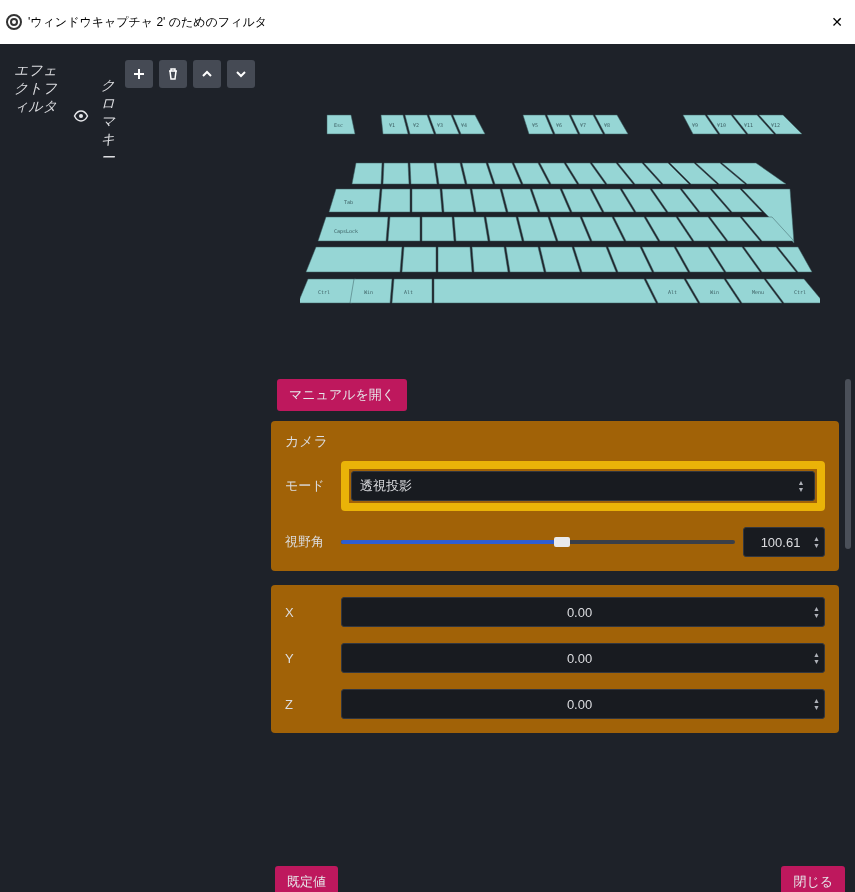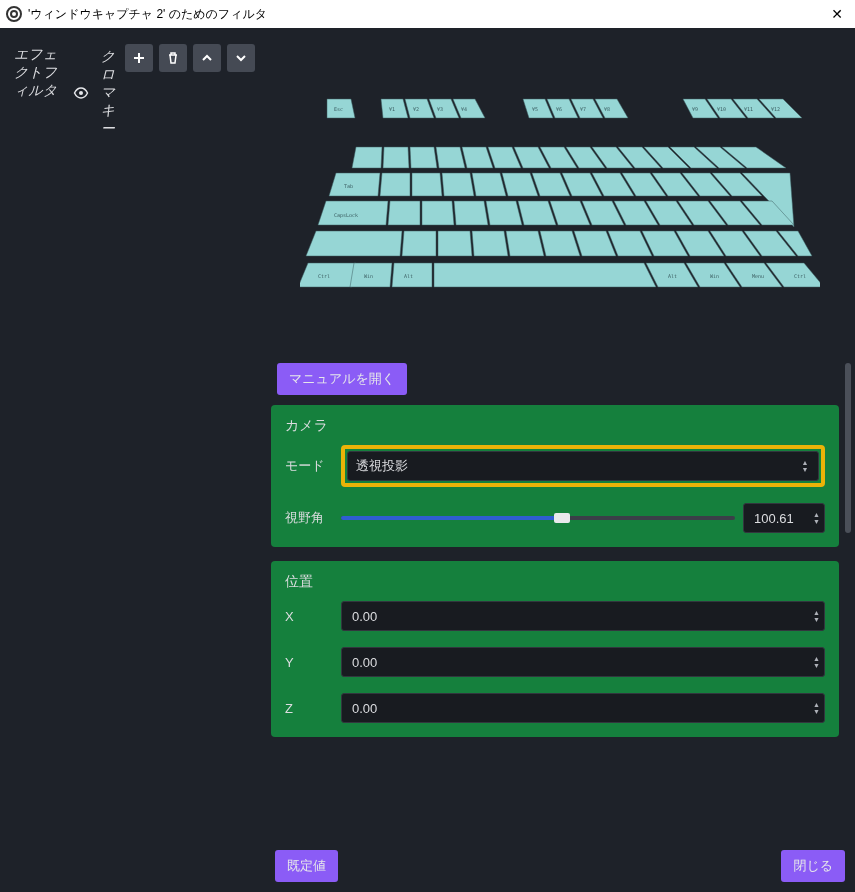--- a/index.html
+++ b/index.html
@@ -1,76 +1,76 @@
 <!DOCTYPE html>
 <html><head>
 <meta charset="utf-8">
 <style>
   * { box-sizing: border-box; margin: 0; padding: 0; }
   html, body { width: 855px; height: 892px; font-family: "Segoe UI", Arial, sans-serif; overflow: hidden; }
   body { background: #1e2229; color: #dcdde0; font-size: 13px; }
 
   
-  .titlebar { background: #fff; height: 28px; display: flex; align-items: center; padding: 5px 6px; }
+  .titlebar { background: #fff; height: 44px; display: flex; align-items: center; padding: 5px 6px; }
   .titlebar-icon { width: 16px; height: 16px; border-radius: 50%; border: 2px solid #333; position: relative; margin-right: 6px; }
   .titlebar-icon::before { content: ''; position: absolute; top: 2px; left: 2px; right: 2px; bottom: 2px; border: 2px solid #333; border-radius: 50%; }
   .titlebar-text { color: #000; font-size: 12px; flex: 1; }
   .titlebar-close { font-size: 14px; color: #000; cursor: pointer; padding: 0 6px; }
 
   
   .app { display: flex; height: calc(100% - 28px); background: #1e2229; }
   .sidebar { width: 265px; padding: 12px 10px; display: flex; flex-direction: row; font-style: italic; }
   .sidebar-title { margin: 6px 4px 10px; font-size: 14px; }
   .filter-list { flex: 1; }
   .filter-item { display: flex; align-items: center; padding: 8px 10px; border-radius: 3px; cursor: pointer; margin-bottom: 2px; }
   .filter-item.selected { background: #3a4ccd; }
   .eye-icon { width: 16px; height: 16px; margin-right: 12px; position: relative; }
   .eye-icon svg { display: block; }
-  .filter-item span.label { font-size: 14px; }
+  .filter-item span.label { font-size: 14px; margin-top: 13px; }
 
   .sidebar-buttons { display: flex; gap: 6px; padding: 4px 0 6px; }
   .icon-btn { width: 28px; height: 28px; background: #454a54; border: none; border-radius: 3px; display: flex; align-items: center; justify-content: center; cursor: pointer; color: #fff; }
   .icon-btn svg { display: block; }
 
   
   .content { flex: 1; display: flex; flex-direction: column; position: relative; }
   .preview { height: 325px; display: flex; align-items: center; justify-content: center; background: #1e2229; }
   .preview svg { display: block; }
 
   .props { flex: 1; overflow: hidden; position: relative; padding: 6px 16px 0 6px; }
   .props-inner { position: absolute; inset: 6px 16px 0 6px; overflow: hidden; }
   .scrollbar { position: absolute; right: 4px; top: 10px; bottom: 10px; width: 6px; background: transparent; }
   .scrollbar-thumb { position: absolute; top: 0; width: 6px; height: 170px; background: #4b5059; border-radius: 3px; }
 
-  .btn { background: #8b5cf6; color: #e6e7ea; border: none; padding: 7px 12px; border-radius: 3px; font-size: 13px; cursor: pointer; }
+  .btn { background: #be185d; color: #e6e7ea; border: none; padding: 7px 12px; border-radius: 3px; font-size: 13px; cursor: pointer; }
   .manual-btn { margin: 4px 0 10px 6px; }
 
-  .section { background: #15803d; border-radius: 4px; padding: 12px 14px 14px; margin: 0 0 14px 0; }
+  .section { background: #a16207; border-radius: 4px; padding: 12px 14px 14px; margin: 0 0 14px 0; }
   .section-title { font-size: 14px; margin-bottom: 10px; }
   .row { display: flex; align-items: center; margin-bottom: 16px; }
   .row:last-child { margin-bottom: 0; }
   .row-label { width: 56px; font-size: 13px; flex-shrink: 0; }
   .row-label.wide { width: 72px; }
   .row-body { flex: 1; display: flex; align-items: center; gap: 8px; }
 
-  .highlight { border: 4px solid #eab308; border-radius: 4px; padding: 2px; }
+  .highlight { border: 8px solid #eab308; border-radius: 4px; padding: 2px; }
 
   .select { flex: 1; height: 30px; background: #181b20; border: 1px solid #32363e; border-radius: 3px; display: flex; align-items: center; padding: 0 8px; position: relative; }
   .select-text { flex: 1; font-size: 13px; }
   .select-chevrons { width: 10px; display: flex; flex-direction: column; align-items: center; gap: 1px; }
   .chev { font-size: 7px; line-height: 6px; color: #aeb1b8; }
 
   .slider { flex: 1; height: 18px; position: relative; background: transparent; }
   .slider-track { position: absolute; top: 50%; left: 0; right: 0; height: 4px; transform: translateY(-50%); border-radius: 2px; overflow: hidden; background: #3a3f48; }
   .slider-fill { height: 100%; background: #2f5ed1; }
   .slider-thumb { position: absolute; top: 50%; width: 16px; height: 10px; background: #e8e9ec; border-radius: 2px; transform: translate(-50%, -50%); }
 
   .numbox { height: 30px; background: #181b20; border: 1px solid #32363e; border-radius: 3px; display: flex; align-items: center; padding: 0 4px 0 10px; font-size: 13px; min-width: 82px; }
   .numbox.full { flex: 1; }
-  .numbox-text { flex: 1; }
+  .numbox-text { flex: 1; text-align: center; }
   .stepper { display: flex; flex-direction: column; gap: 1px; margin-left: 6px; }
 
   .bottombar { display: flex; padding: 8px 10px 10px; gap: 11px; }
   .spacer { flex: 1; }
 
   .key-label { font-family: monospace; font-size: 5px; fill: #3c5f63; }
 </style>
 </head>
 <body>
 
@@ -270,21 +270,20 @@
                     <span class="chev">▲</span>
                     <span class="chev">▼</span>
                   </span>
               </div>
             </div>
           </div>
         </div>
 
         
         <div class="section">
-          <div class="section-title">位置</div>
           <div class="row">
             <div class="row-label">X</div>
             <div class="row-body">
               <div class="numbox full">
                 <span class="numbox-text">0.00</span>
                 <span class="stepper">
                     <span class="chev">▲</span>
                     <span class="chev">▼</span>
                   </span>
               </div>

